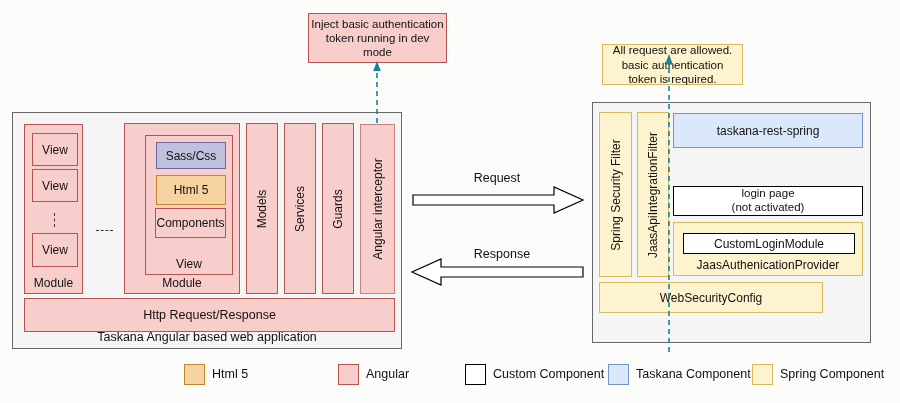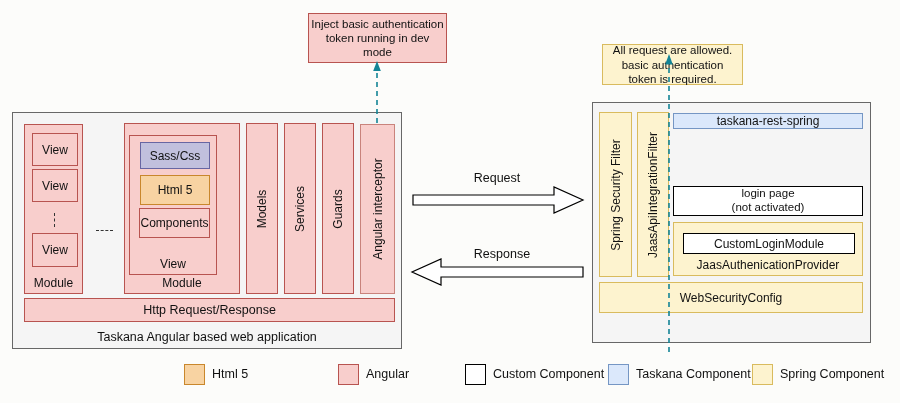--- a/index.html
+++ b/index.html
@@ -42,42 +42,42 @@
   #ng { left:12px; top:112px; width:390px; height:237px; }
   #ng-module1 { left:11px; top:11px; width:59px; height:170px; }
   #ng-m1-v1 { left:7px; top:8px;   width:46px; height:33px; }
   #ng-m1-v2 { left:7px; top:44px;  width:46px; height:33px; }
   #ng-m1-v3 { left:7px; top:108px; width:46px; height:34px; }
   .vdots { position:absolute; left:29px; top:88px; height:14px; width:0;
            border-left:1.6px dashed #333; }
   .hdots { position:absolute; left:83px; top:117px; width:17px; height:0;
            border-top:1.6px dashed #333; }
   #ng-module2 { left:111px; top:10px; width:116px; height:171px; }
-  #ng-m2-view { left:4px; top:11px; width:88px; height:140px; }
+  #ng-m2-view { left:20px; top:11px; width:88px; height:140px; }
   #ng-sass { left:10px; top:6px;  width:70px; height:27px; }
   #ng-html5{ left:10px; top:39px; width:70px; height:30px; }
   #ng-comp { left:9px;  top:72px; width:71px; height:30px; }
   .vcol { flex-direction:column; }
   #ng-models   { left:233px; top:10px; width:32px; height:171px; }
   #ng-services { left:271px; top:10px; width:32px; height:171px; }
   #ng-guards   { left:309px; top:10px; width:32px; height:171px; }
   #ng-intercept{ left:347px; top:11px; width:35px; height:170px;
                  border-color:var(--angular_stroke_light); }
-  #ng-http { left:11px; top:185px; width:371px; height:24px; font-size:12.5px; }
+  #ng-http { left:11px; top:185px; width:371px; height:34px; font-size:12.5px; }
 
   
   #sp { left:592px; top:102px; width:279px; height:241px; }
   #sp-ssf { left:6px;  top:9px; width:33px; height:165px; }
   #sp-jaf { left:44px; top:9px; width:32px; height:165px; }
-  #sp-rest { left:80px; top:10px; width:190px; height:16px; }
+  #sp-rest { left:80px; top:10px; width:190px; height:35px; }
   #sp-login { left:80px; top:83px; width:190px; height:30px;
               white-space:pre-line; font-size:11.5px; line-height:1.2; }
   #sp-provider { left:80px; top:119px; width:190px; height:54px; }
   #sp-clm { left:9px; top:10px; width:172px; height:21px; font-size:12px; }
-  #sp-websec { left:6px; top:179px; width:264px; height:31px; }
+  #sp-websec { left:6px; top:179px; width:224px; height:31px; }
 
   
   #callout-left  { left:308px; top:13px; width:139px; height:50px; }
   #callout-right { left:602px; top:12px; width:141px; height:41px;margin-top:32px; }
 
   
   .arrow-label { position:absolute; width:100px; text-align:center; font-size:12.5px; }
   #req-label { left:447px; top:171px; }
   #res-label { left:452px; top:247px; }
 

